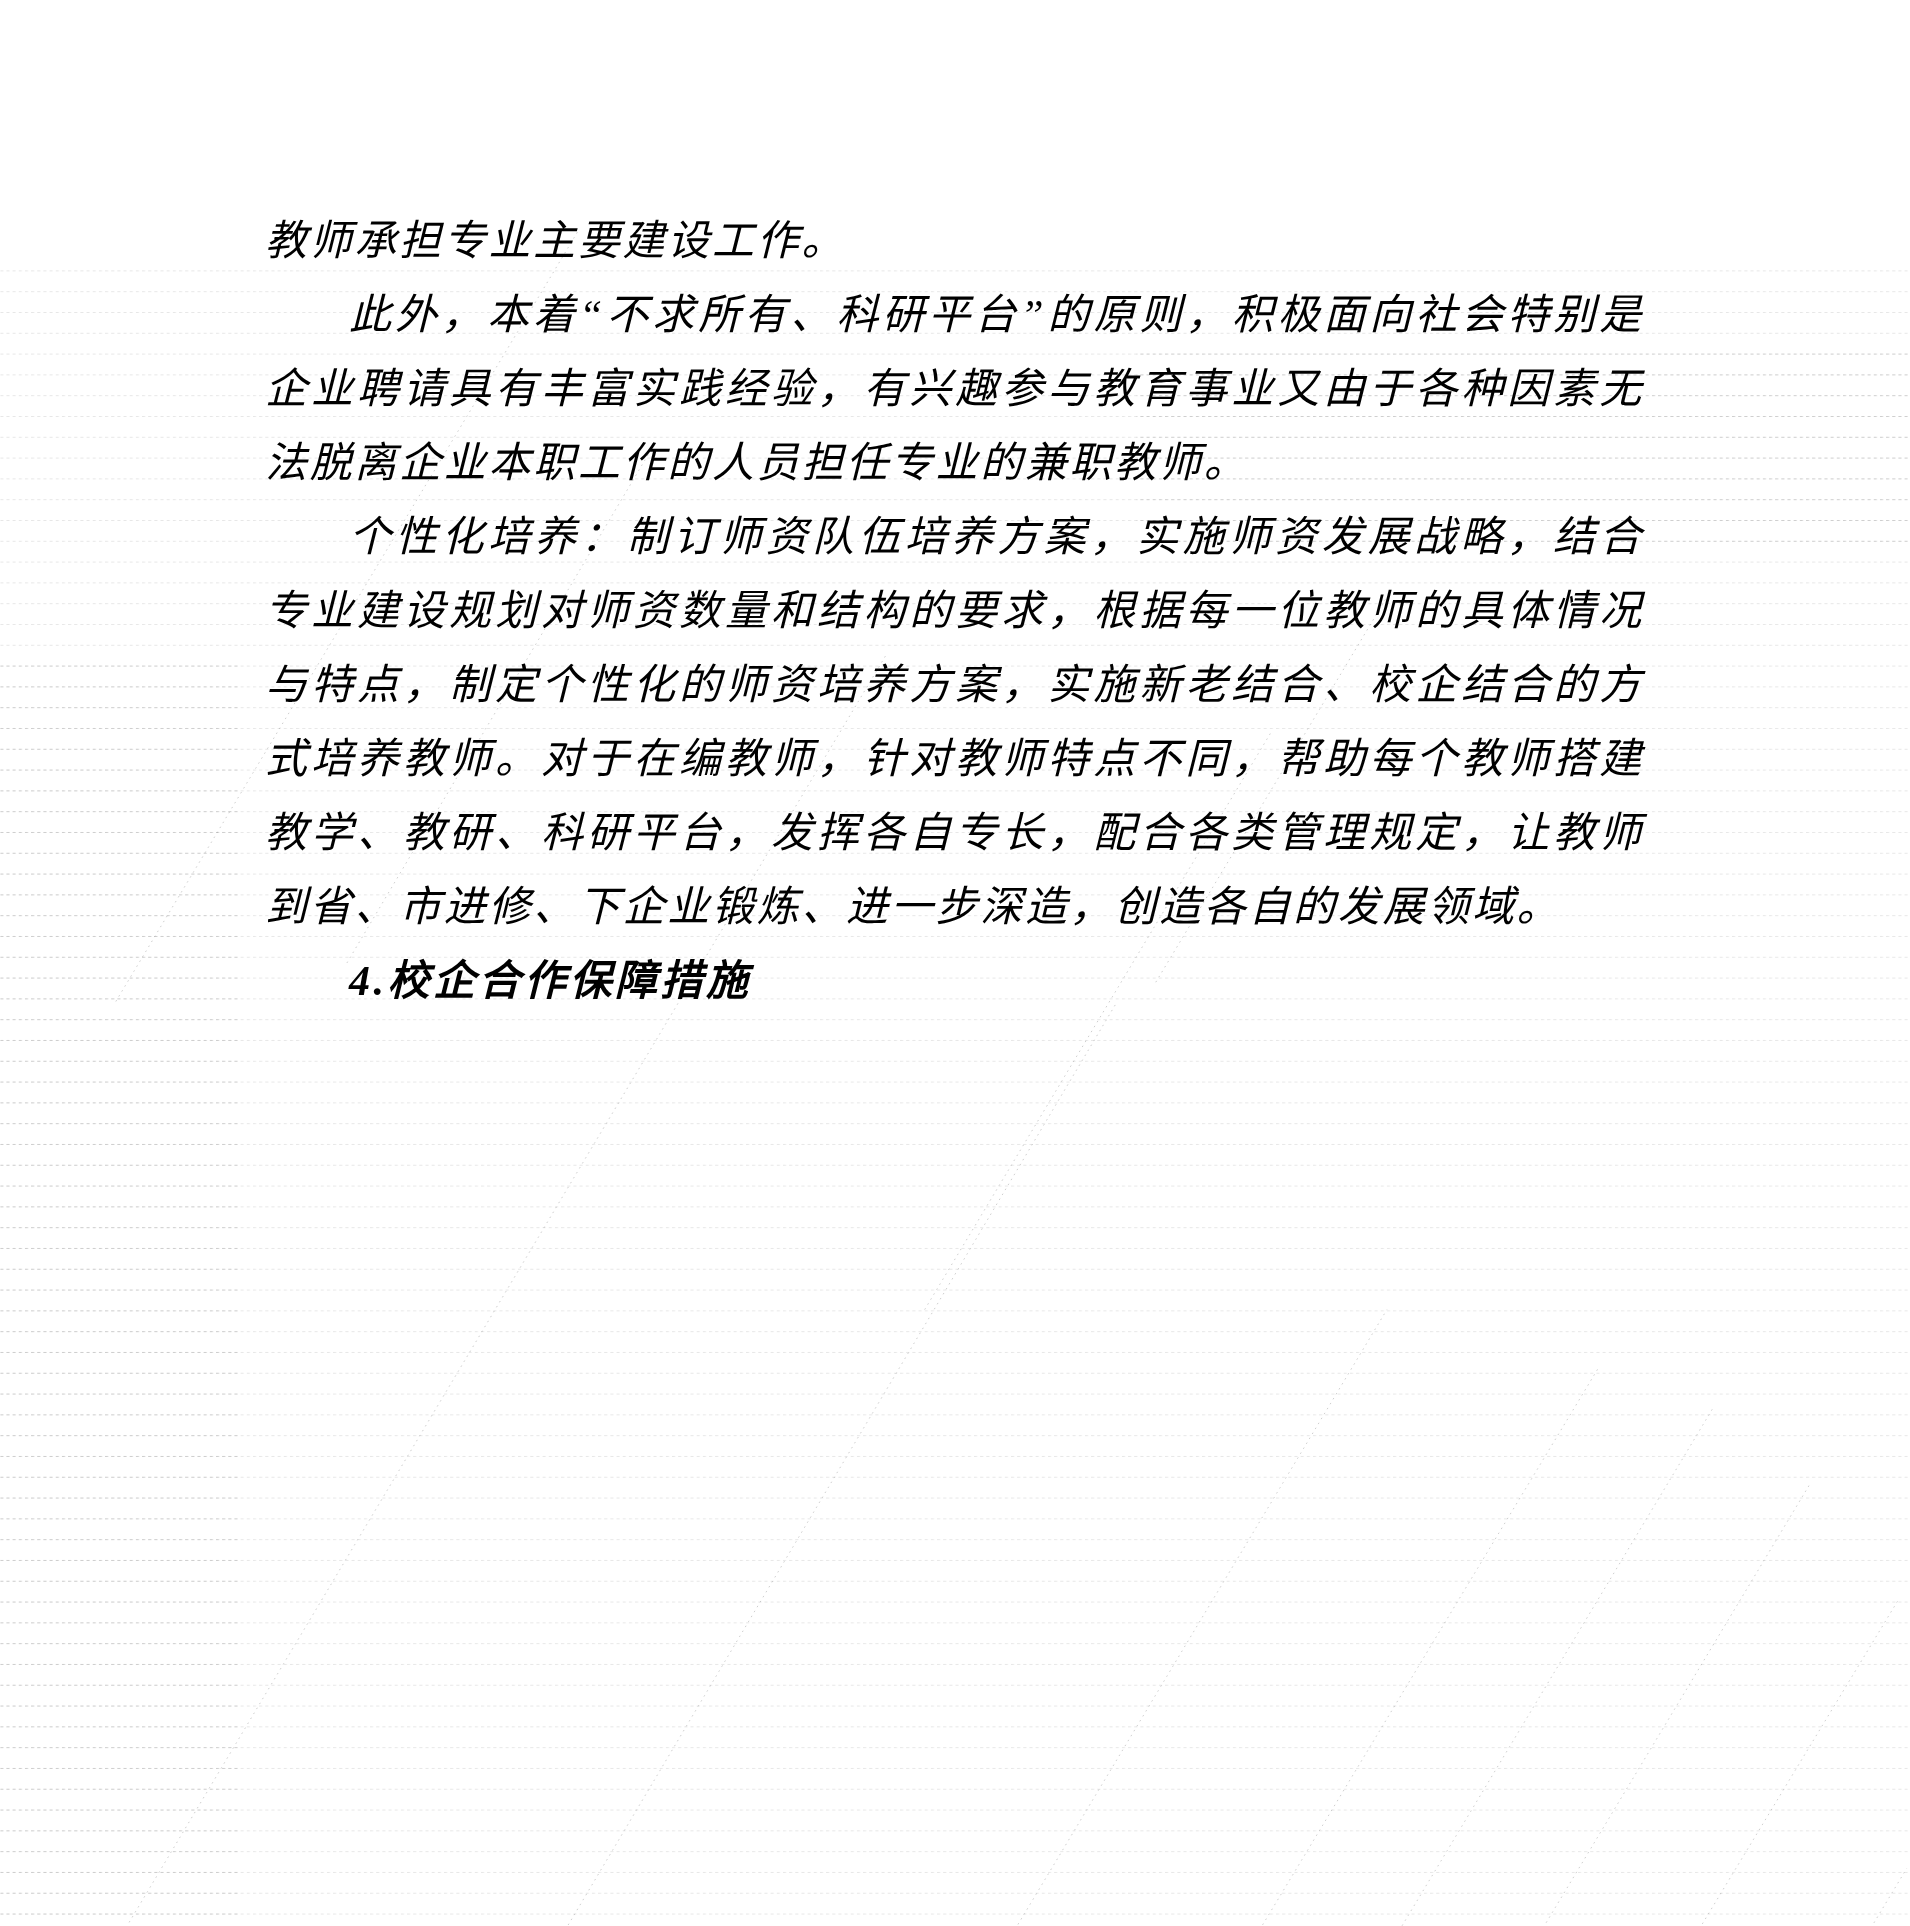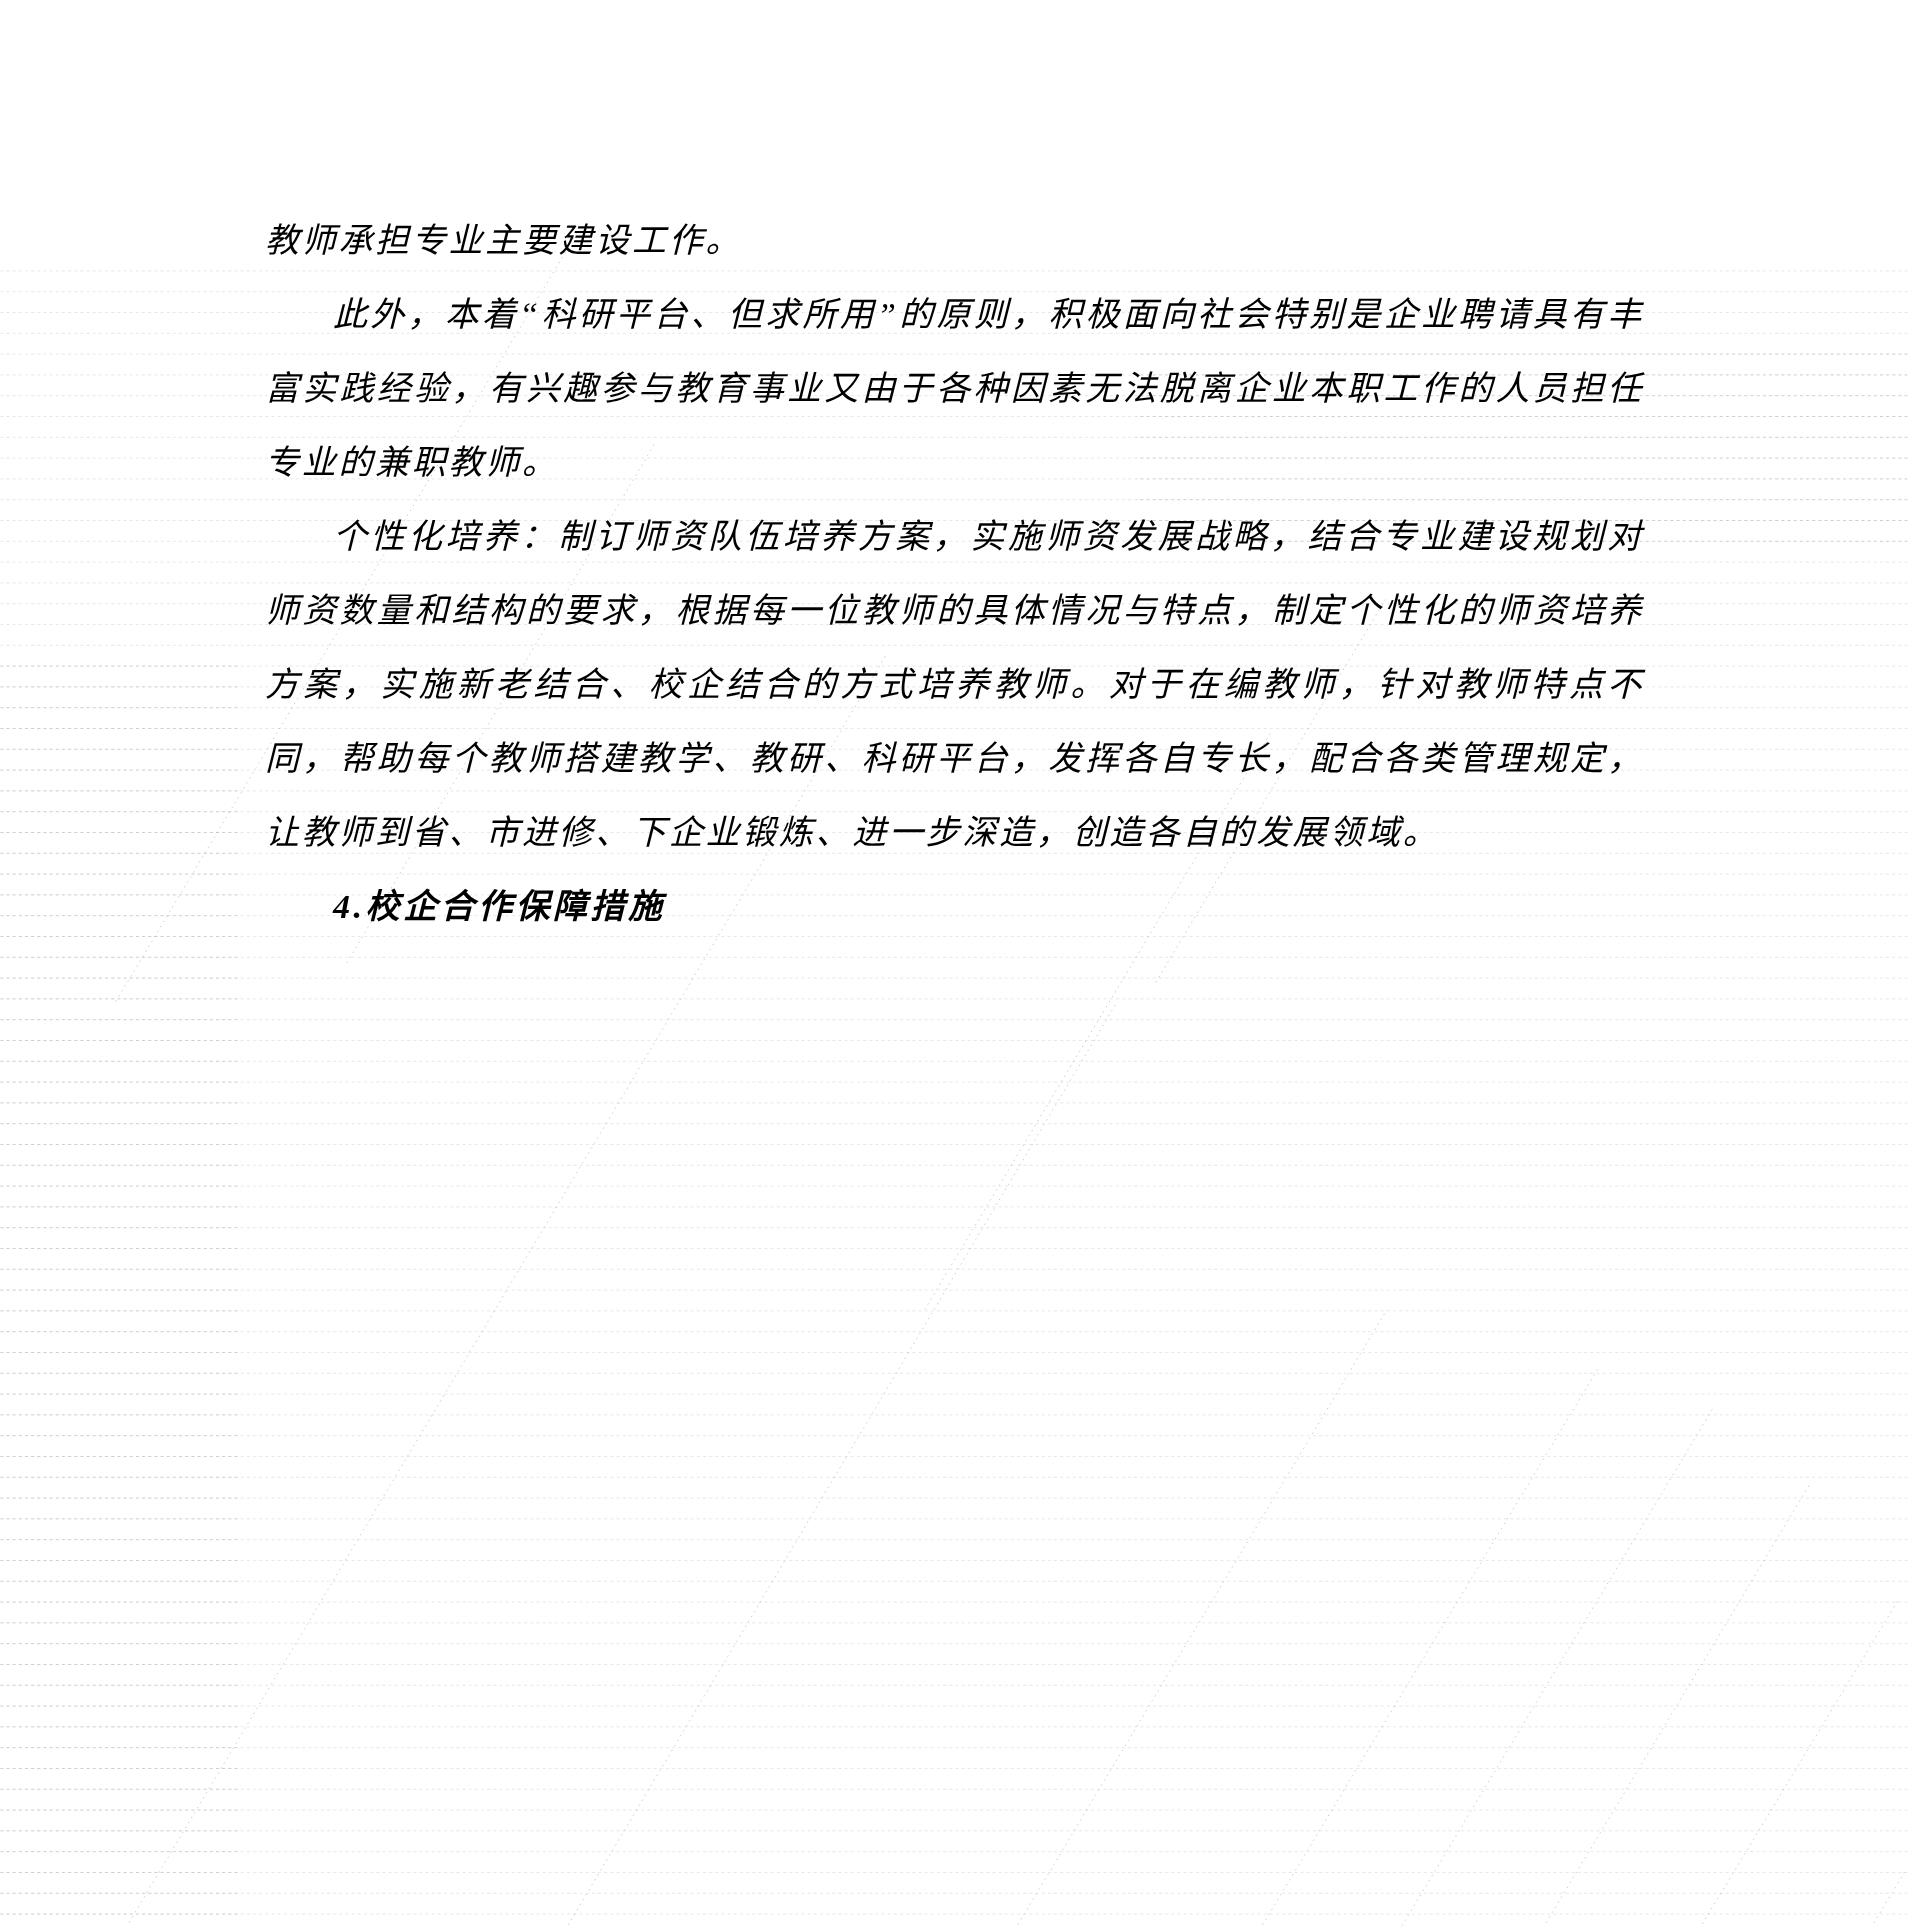--- a/index.html
+++ b/index.html
@@ -23,21 +23,21 @@
   }
   .doc-text {
     position: absolute;
     left: 265px;
     top: 204px;
     width: 1379px;
   }
   .doc-text p {
     margin: 0;
     padding: 0;
-    font-size: 34px;
+    font-size: 42px;
     line-height: 74px;
     letter-spacing: 2.7px;
     color: #000000;
     text-align: justify;
     font-style: italic;
     font-family: "Liberation Serif", "DejaVu Serif", serif;
   }
   .doc-text p.indent { text-indent: 2em; }
   .doc-text p.heading {
     font-weight: bold;
@@ -72,20 +72,20 @@
       <line x1="3200" y1="7010" x2="4930" y2="4150"></line>
       <line x1="3650" y1="7010" x2="4950" y2="4850"></line>
       <line x1="900" y1="2500" x2="1700" y2="1150"></line>
       <line x1="2400" y1="3400" x2="3300" y2="1900"></line>
       <line x1="3000" y1="2550" x2="3600" y2="1550"></line>
     </g>
   </svg>
 
   <div class="doc-text">
     <p>教师承担专业主要建设工作。</p>
-    <p class="indent">此外，本着“科研平台、但求所用”的原则，积极面向社会特别是企业聘请具有丰富实践经验，有兴趣参与教育事业又由于各种因素无法脱离企业本职工作的人员担任专业的兼职教师。</p>
+    <p class="indent">此外，本着“不求所有、科研平台”的原则，积极面向社会特别是企业聘请具有丰富实践经验，有兴趣参与教育事业又由于各种因素无法脱离企业本职工作的人员担任专业的兼职教师。</p>
     <p class="indent">个性化培养：制订师资队伍培养方案，实施师资发展战略，结合专业建设规划对师资数量和结构的要求，根据每一位教师的具体情况与特点，制定个性化的师资培养方案，实施新老结合、校企结合的方式培养教师。对于在编教师，针对教师特点不同，帮助每个教师搭建教学、教研、科研平台，发挥各自专长，配合各类管理规定，让教师到省、市进修、下企业锻炼、进一步深造，创造各自的发展领域。</p>
     <p class="indent heading">4.校企合作保障措施</p>
 
   </div>
 
 </div>
 
 
 </body></html>

